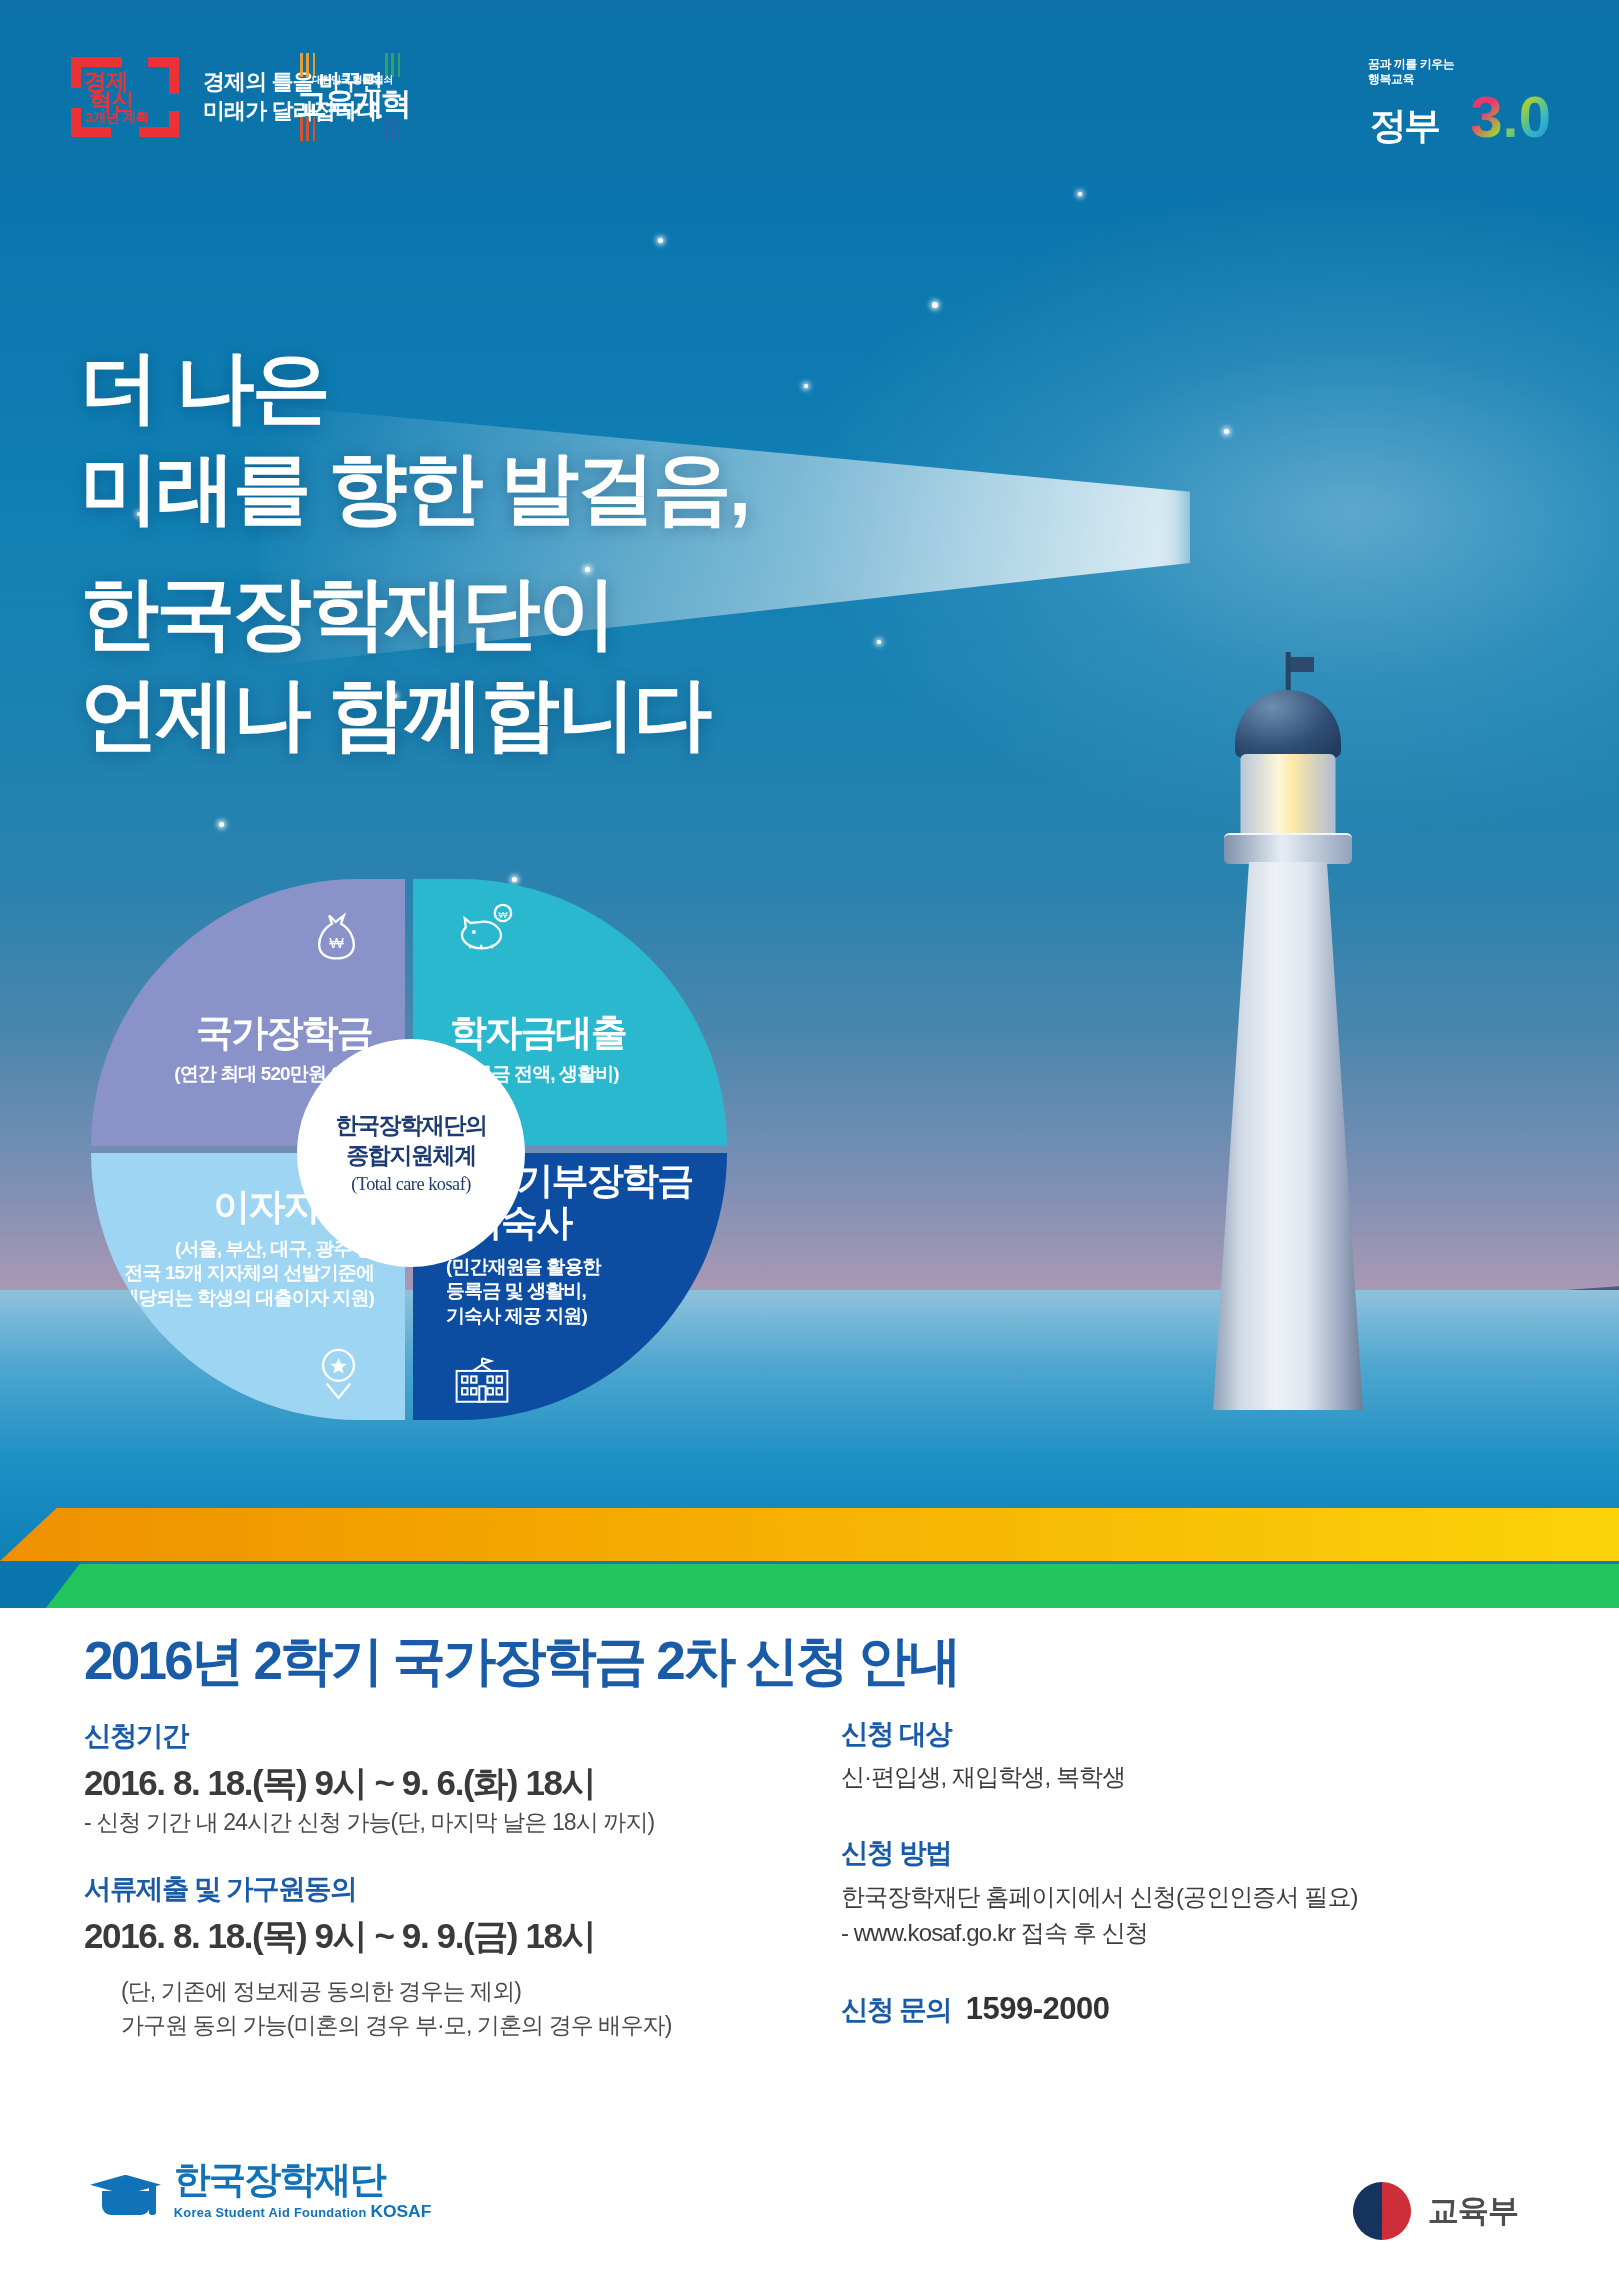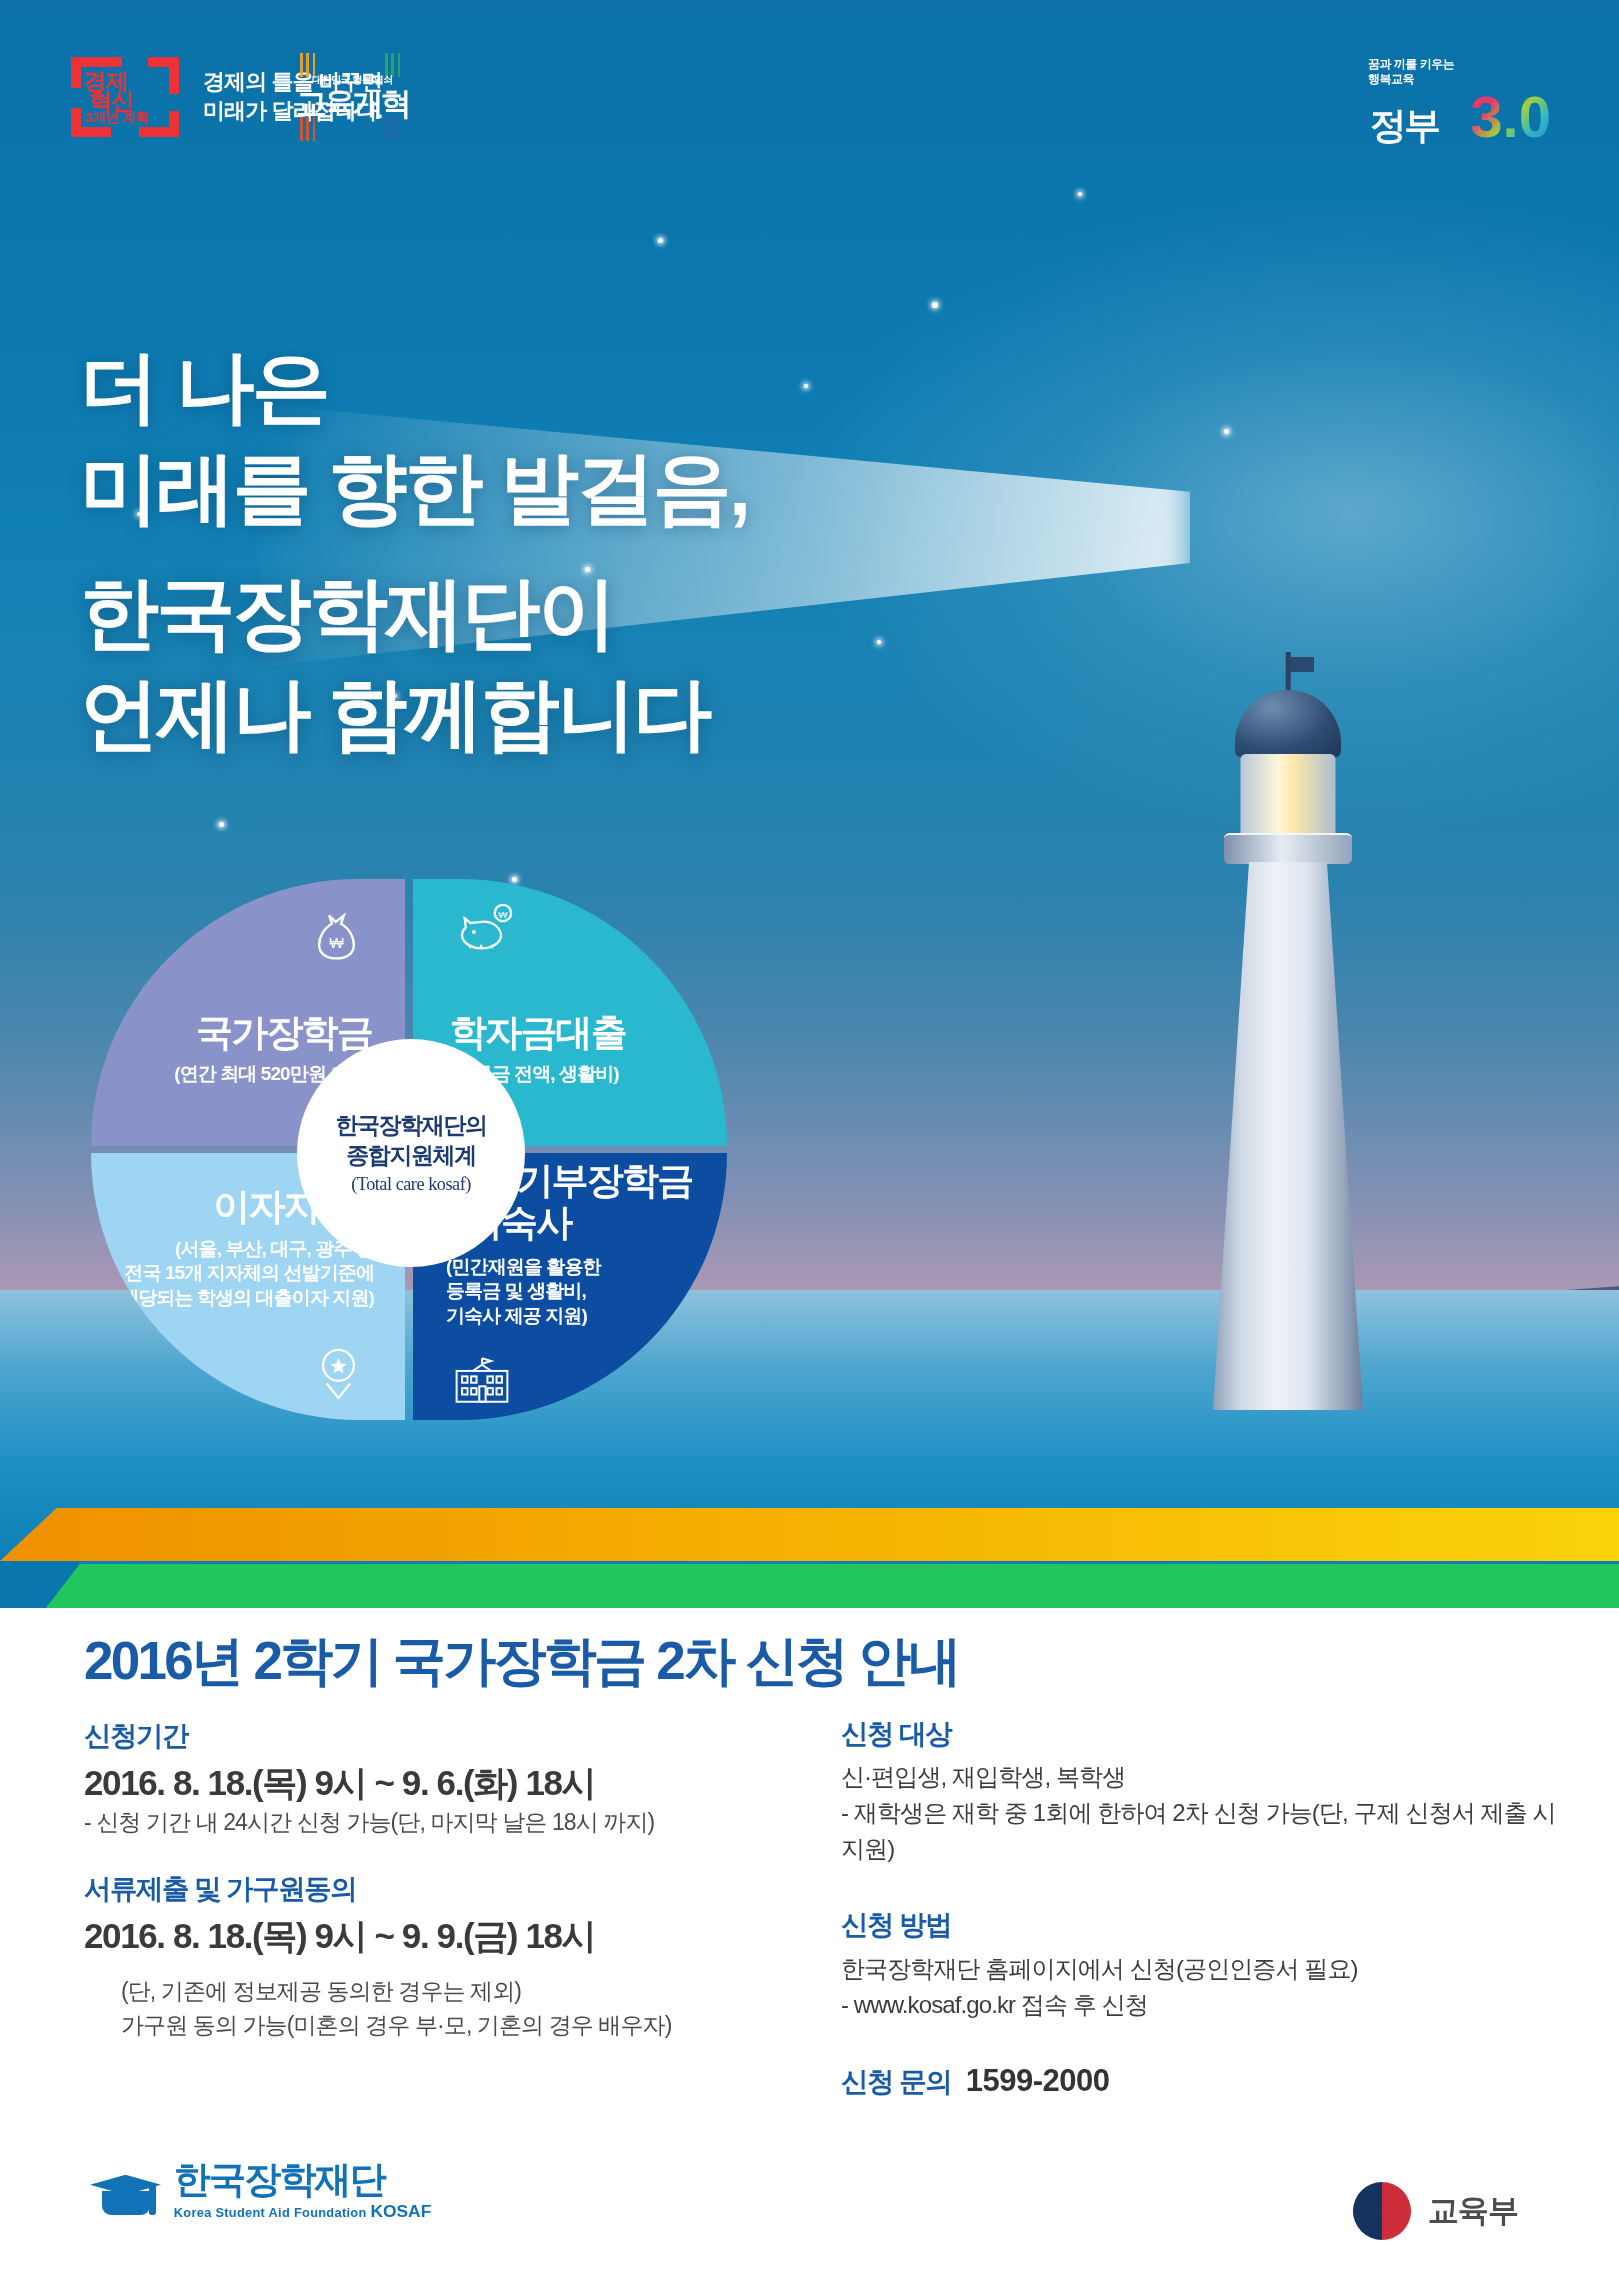--- a/index.html
+++ b/index.html
@@ -404,21 +404,20 @@
 
       <div class="sp-18"></div>
 
       <div class="note ind2">(단, 기존에 정보제공 동의한 경우는 제외)</div>
       <div class="note ind2">가구원 동의 가능(미혼의 경우 부·모, 기혼의 경우 배우자)</div>
     </div>
 
     <div class="col-r">
       <div class="lbl">신청 대상</div>
       <div class="body-txt">신·편입생, 재입학생, 복학생</div>
-      <div class="body-txt">- 재학생은 재학 중 1회에 한하여 2차 신청 가능(단, 구제 신청서 제출 시 지원)</div>
 
       <div class="sp-44"></div>
 
       <div class="lbl">신청 방법</div>
       <div class="body-txt">한국장학재단 홈페이지에서 신청(공인인증서 필요)</div>
       <div class="body-txt">- www.kosaf.go.kr 접속 후 신청</div>
 
       <div class="sp-44"></div>
 
       <div class="tel-row">

